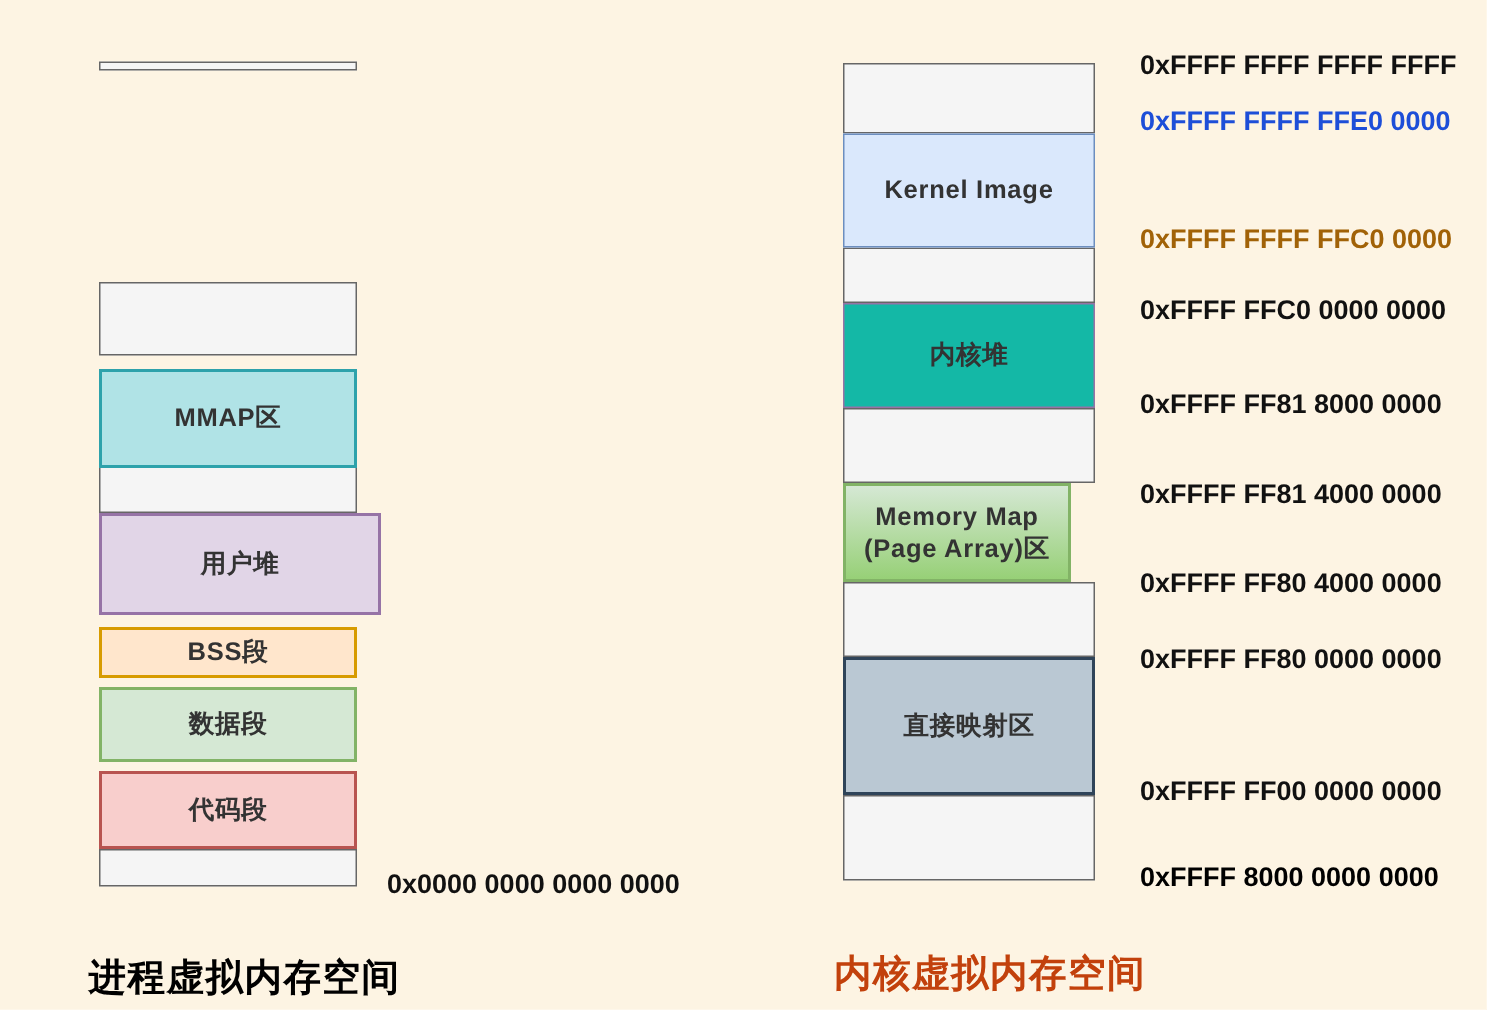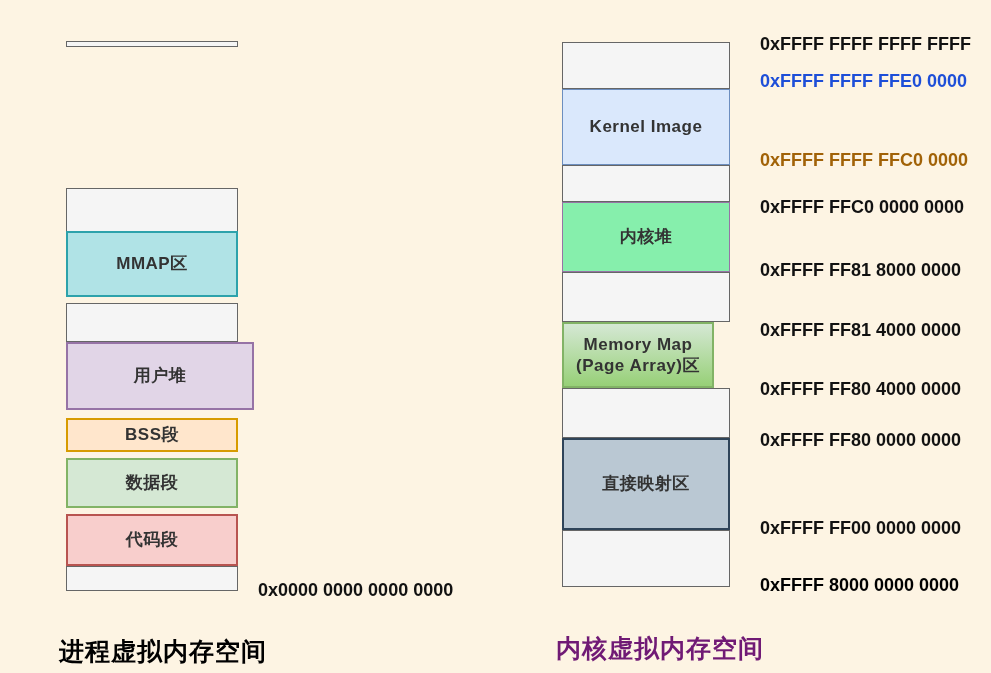--- a/index.html
+++ b/index.html
@@ -32,24 +32,24 @@
     white-space:nowrap;
   }
   .caption-process { left:59px; top:635px; }
   .caption-kernel  { left:556px; top:632px; }
 </style>
 </head>
 <body>
 
 <div class="canvas" style="width: 991px; height: 673px; background: rgb(253, 244, 227);">
   <div class="caption caption-process" style="color: rgb(0, 0, 0);">进程虚拟内存空间</div>
-  <div class="caption caption-kernel" style="color: #701a75;">内核虚拟内存空间</div>
+  <div class="caption caption-kernel" style="color: #c2410c;">内核虚拟内存空间</div>
 <div class="box empty" style="left: 66px; width: 172px; top: 41px; height: 6px; background: rgb(245, 245, 245); border: 1px solid rgb(102, 102, 102);"></div>
     <div class="box empty" style="left: 66px; width: 172px; top: 188px; height: 49px; background: rgb(245, 245, 245); border: 1px solid rgb(102, 102, 102);"></div>
-    <div class="box" style="left: 66px; width: 172px; top: 231px; height: 66px; background: rgb(176, 227, 230); border: 2px solid rgb(45, 162, 171); color: rgb(51, 51, 51);">
+    <div class="box" style="left: 66px; width: 172px; top: 246px; height: 66px; background: rgb(176, 227, 230); border: 2px solid rgb(45, 162, 171); color: rgb(51, 51, 51);">
       <span>MMAP区</span>
     </div>
     <div class="box empty" style="left: 66px; width: 172px; top: 303px; height: 39px; background: rgb(245, 245, 245); border: 1px solid rgb(102, 102, 102);"></div>
     <div class="box" style="left: 66px; width: 188px; top: 342px; height: 68px; background: rgb(225, 213, 231); border: 2px solid rgb(150, 115, 166); color: rgb(51, 51, 51);">
       <span>用户堆</span>
     </div>
     <div class="box" style="left: 66px; width: 172px; top: 418px; height: 34px; background: rgb(255, 230, 204); border: 2px solid rgb(215, 155, 0); color: rgb(51, 51, 51);">
       <span>BSS段</span>
     </div>
     <div class="box" style="left: 66px; width: 172px; top: 458px; height: 50px; background: rgb(213, 232, 212); border: 2px solid rgb(130, 179, 102); color: rgb(51, 51, 51);">
@@ -58,21 +58,21 @@
     <div class="box" style="left: 66px; width: 172px; top: 514px; height: 52px; background: rgb(248, 206, 204); border: 2px solid rgb(184, 84, 80); color: rgb(51, 51, 51);">
       <span>代码段</span>
     </div>
     <div class="box empty" style="left: 66px; width: 172px; top: 566px; height: 25px; background: rgb(245, 245, 245); border: 1px solid rgb(102, 102, 102);"></div>
     <div class="addr" style="left: 258px; top: 590px; color: rgb(17, 17, 17);">0x0000 0000 0000 0000</div>
     <div class="box empty" style="left: 562px; width: 168px; top: 42px; height: 47px; background: rgb(245, 245, 245); border: 1px solid rgb(102, 102, 102);"></div>
     <div class="box" style="left: 562px; width: 168px; top: 89px; height: 76px; background: rgb(218, 232, 252); border: 1px solid rgb(108, 142, 191); color: rgb(51, 51, 51);">
       <span>Kernel Image</span>
     </div>
     <div class="box empty" style="left: 562px; width: 168px; top: 165px; height: 37px; background: rgb(245, 245, 245); border: 1px solid rgb(102, 102, 102);"></div>
-    <div class="box" style="left: 562px; width: 168px; top: 202px; height: 70px; background: #86efac; border: 1px solid rgb(150, 115, 166); color: rgb(51, 51, 51);">
+    <div class="box" style="left: 562px; width: 168px; top: 202px; height: 70px; background: #14b8a6; border: 1px solid rgb(150, 115, 166); color: rgb(51, 51, 51);">
       <span>内核堆</span>
     </div>
     <div class="box empty" style="left: 562px; width: 168px; top: 272px; height: 50px; background: rgb(245, 245, 245); border: 1px solid rgb(102, 102, 102);"></div>
     <div class="box" style="left: 562px; width: 152px; top: 322px; height: 66px; background: linear-gradient(rgb(213, 232, 212), rgb(151, 208, 119)); border: 2px solid rgb(130, 179, 102); color: rgb(51, 51, 51);">
       <span>Memory Map
 (Page Array)区</span>
     </div>
     <div class="box empty" style="left: 562px; width: 168px; top: 388px; height: 50px; background: rgb(245, 245, 245); border: 1px solid rgb(102, 102, 102);"></div>
     <div class="box" style="left: 562px; width: 168px; top: 438px; height: 92px; background: rgb(186, 200, 211); border: 2px solid rgb(47, 68, 89); color: rgb(51, 51, 51);">
       <span>直接映射区</span>

